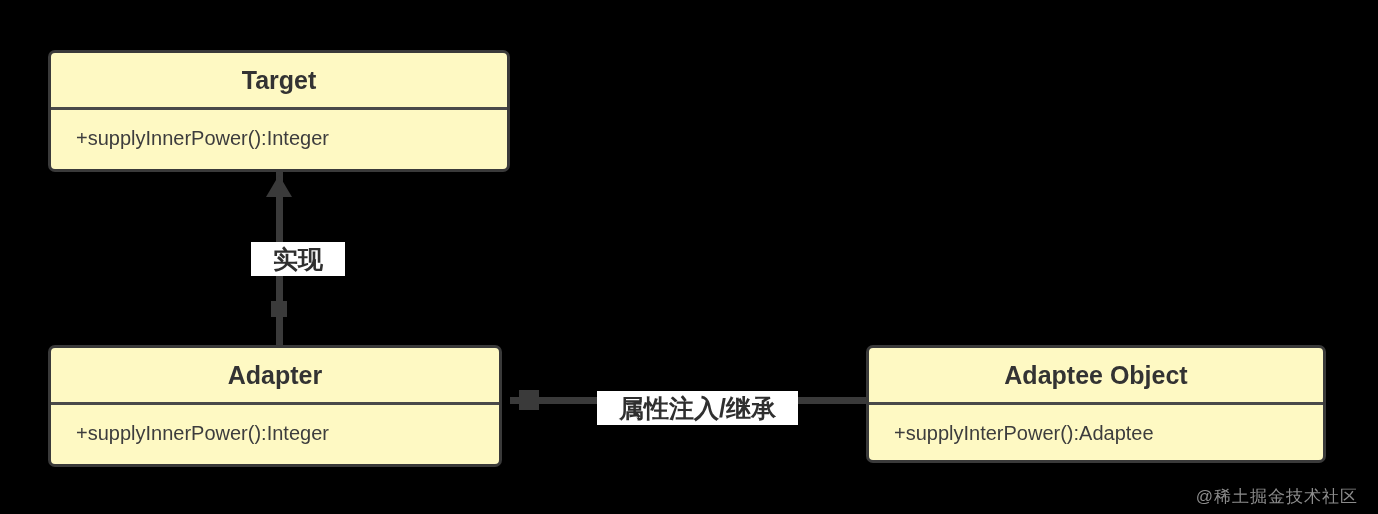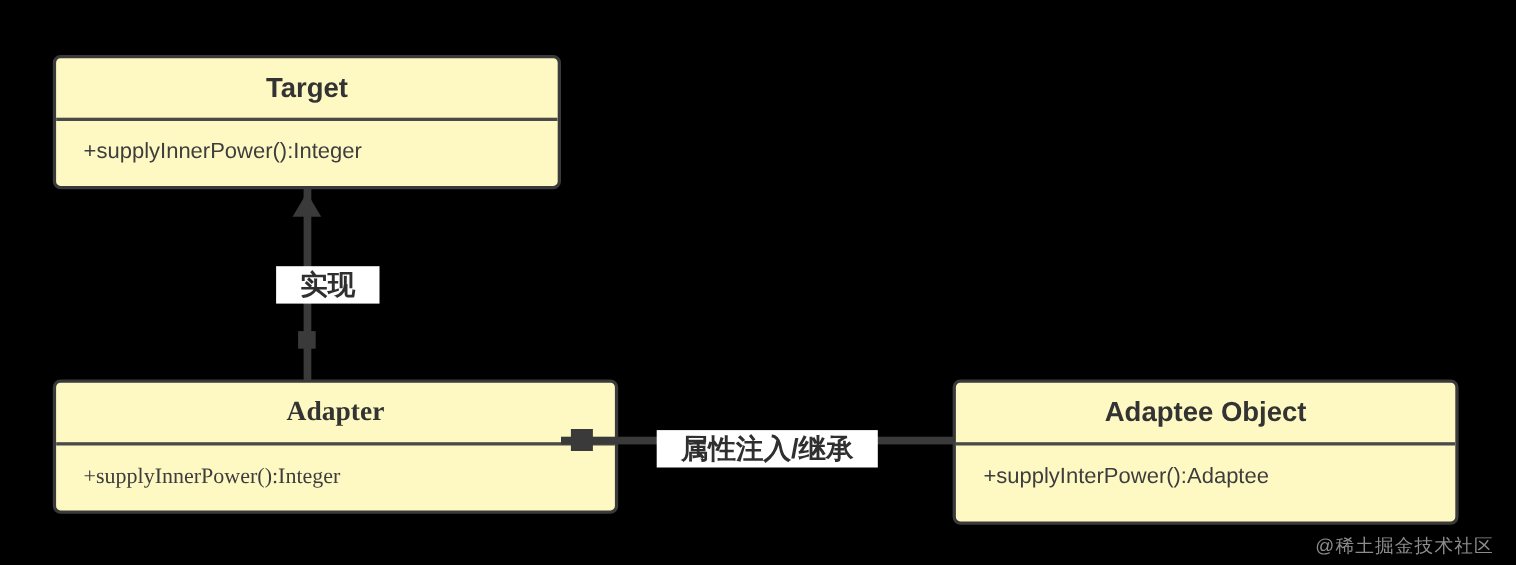--- a/index.html
+++ b/index.html
@@ -94,29 +94,29 @@
   <div class="uml-box" style="left:48px; top:50px; width:462px; height:122px;">
     <div class="uml-title">Target</div>
     <div class="uml-method">+supplyInnerPower():Integer</div>
   </div>
 
   <div class="vline" style="left:276px; top:170px; width:7px; height:177px;"></div>
   <div class="arrow-up" style="left:266px; top:175px;"></div>
   <div class="marker-square" style="left:271px; top:301px;"></div>
   <div class="edge-label" style="left:251px; top:242px;">实现</div>
 
-  <div class="uml-box" style="left:48px; top:345px; width:514px; height:122px;font-family:Liberation Serif, serif;">
+  <div class="uml-box" style="left:48px; top:345px; width:454px; height:122px;">
     <div class="uml-title">Adapter</div>
     <div class="uml-method">+supplyInnerPower():Integer</div>
   </div>
 
   <div class="hline" style="left:510px; top:397px; width:358px; height:7px;"></div>
   <div class="marker-square-lg" style="left:519px; top:390px;"></div>
   <div class="edge-label" style="left:597px; top:391px;">属性注入/继承</div>
 
-  <div class="uml-box" style="left:866px; top:345px; width:460px; height:132px;">
+  <div class="uml-box" style="left:866px; top:345px; width:460px; height:118px;">
     <div class="uml-title">Adaptee Object</div>
     <div class="uml-method">+supplyInterPower():Adaptee</div>
   </div>
 
   <div class="watermark">@稀土掘金技术社区</div>
 
 </div>
 
 </body></html>

